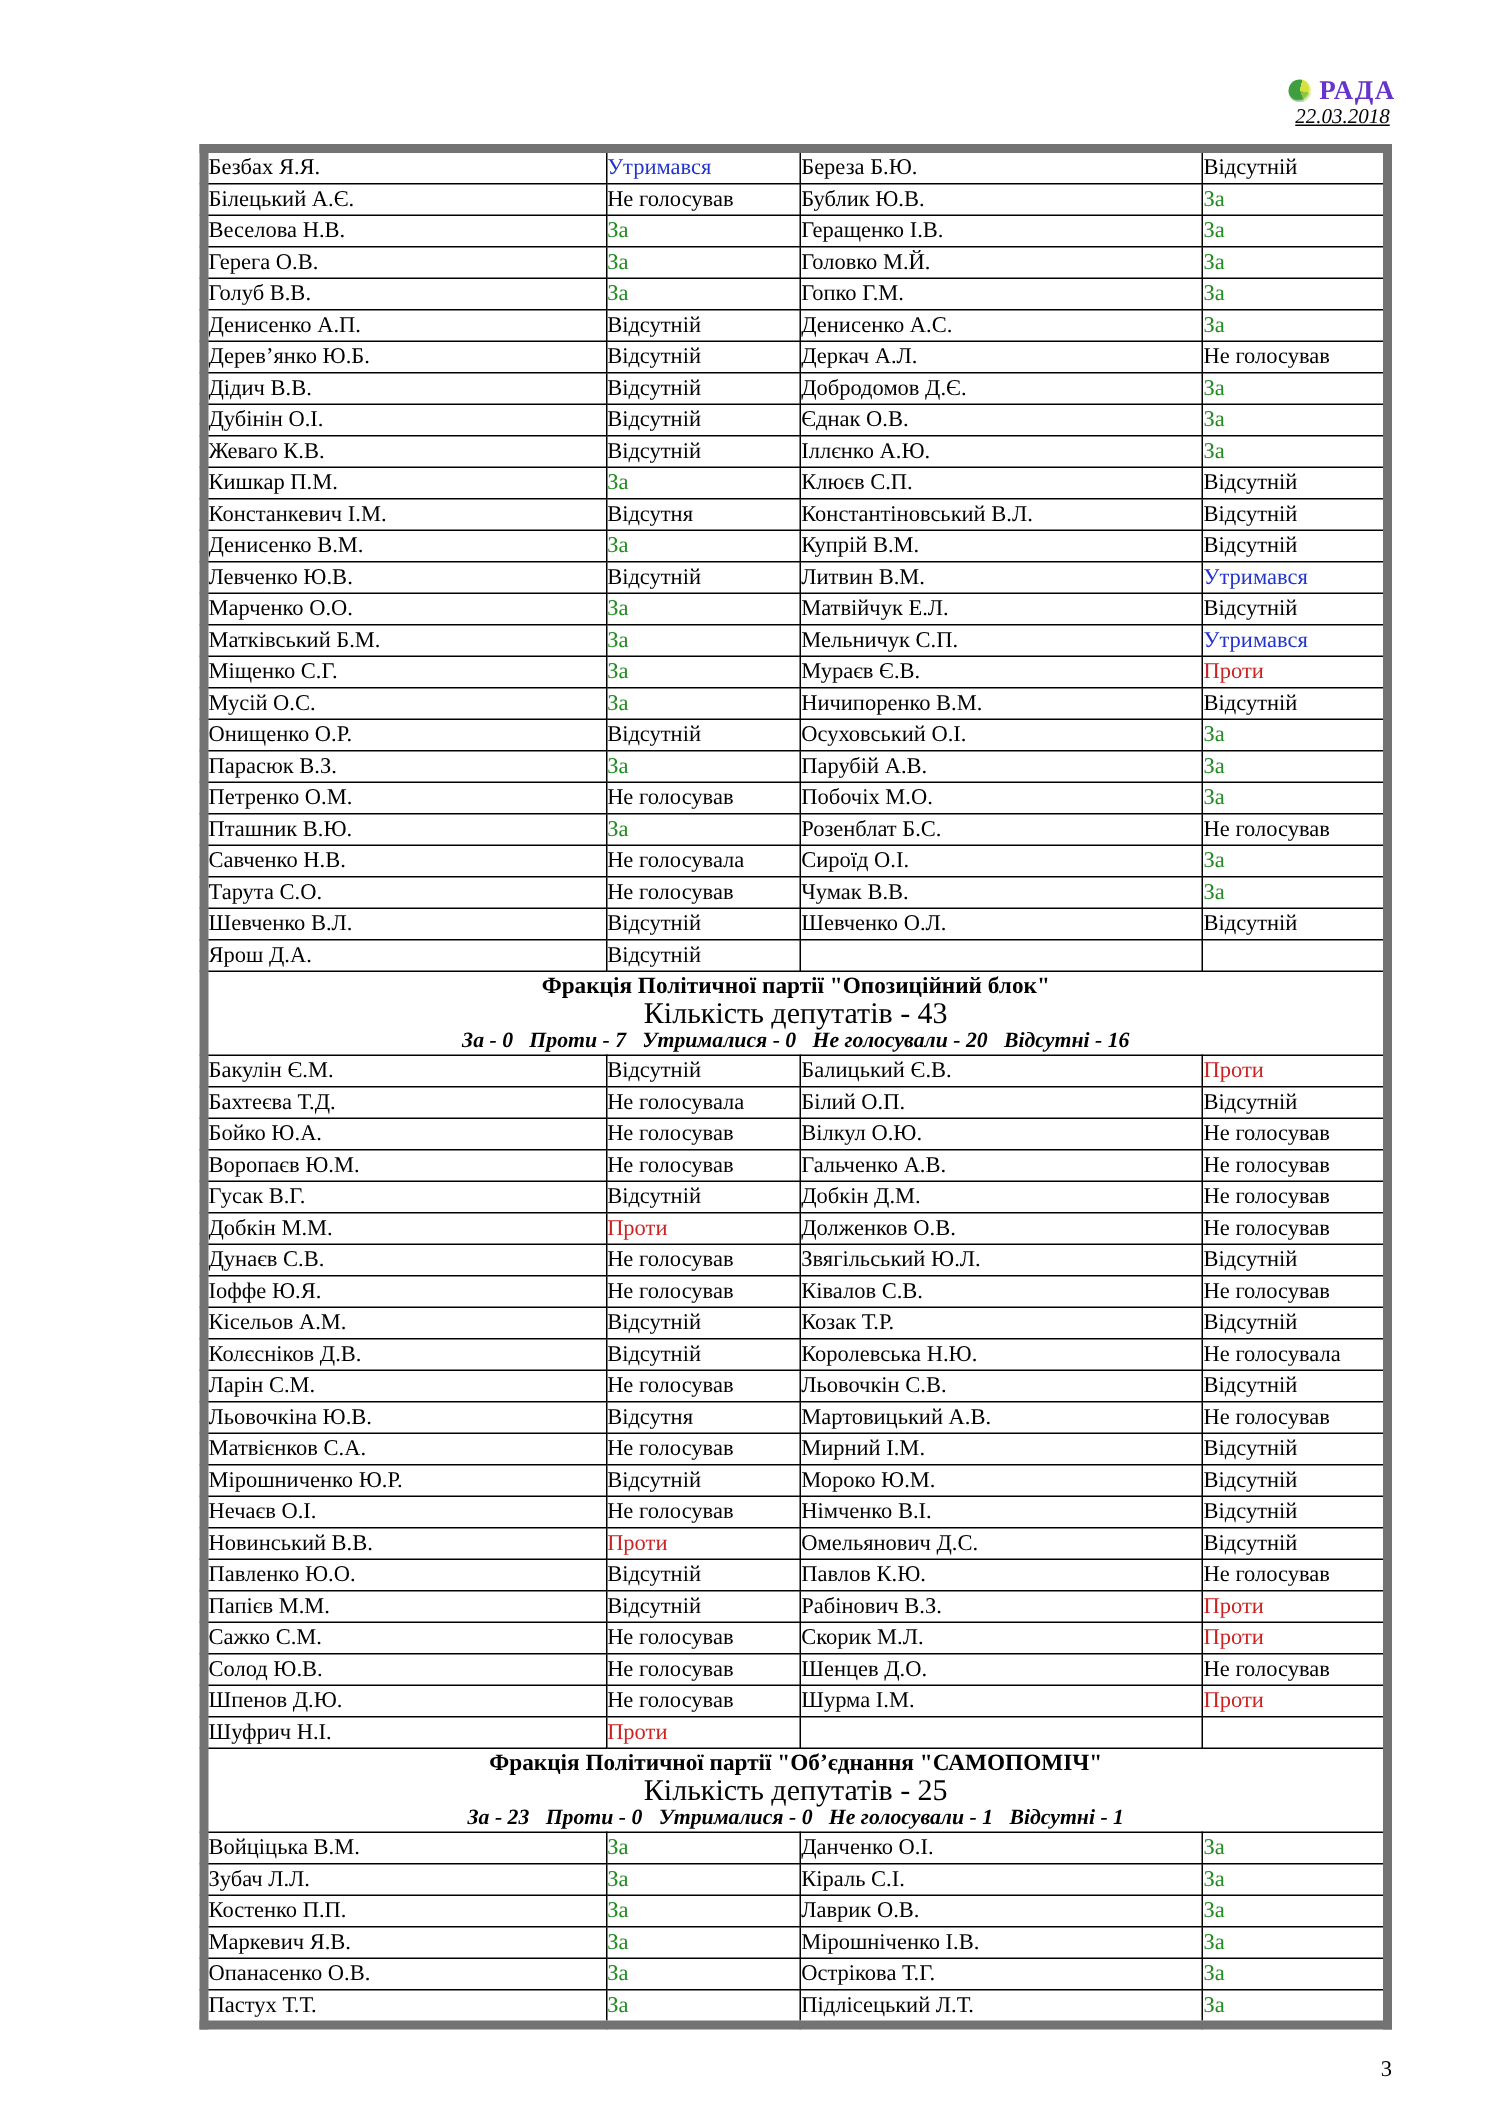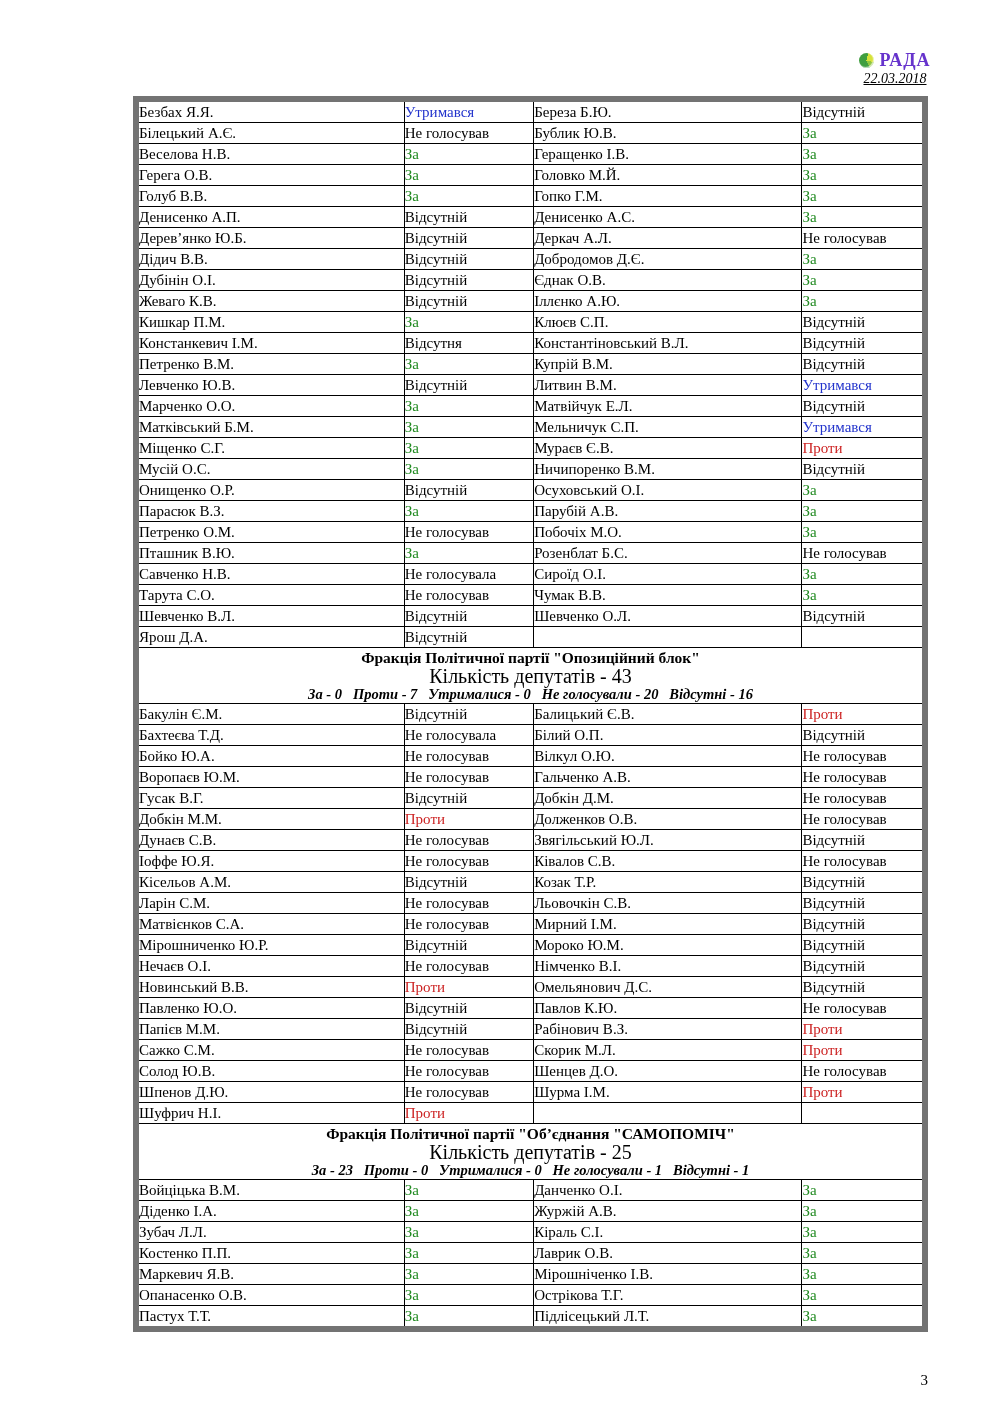--- a/index.html
+++ b/index.html
@@ -185,21 +185,21 @@
           <td class="name-cell">Клюєв С.П.</td>
           <td class="vote-cell" style="color: rgb(0, 0, 0);">Відсутній</td>
         </tr>
         <tr>
           <td class="name-cell">Констанкевич І.М.</td>
           <td class="vote-cell" style="color: rgb(0, 0, 0);">Відсутня</td>
           <td class="name-cell">Константіновський В.Л.</td>
           <td class="vote-cell" style="color: rgb(0, 0, 0);">Відсутній</td>
         </tr>
         <tr>
-          <td class="name-cell">Петренко В.М.</td>
+          <td class="name-cell">Денисенко В.М.</td>
           <td class="vote-cell" style="color: rgb(34, 139, 34);">За</td>
           <td class="name-cell">Купрій В.М.</td>
           <td class="vote-cell" style="color: rgb(0, 0, 0);">Відсутній</td>
         </tr>
         <tr>
           <td class="name-cell">Левченко Ю.В.</td>
           <td class="vote-cell" style="color: rgb(0, 0, 0);">Відсутній</td>
           <td class="name-cell">Литвин В.М.</td>
           <td class="vote-cell" style="color: rgb(34, 51, 204);">Утримався</td>
         </tr>
@@ -330,24 +330,36 @@
           <td class="name-cell">Ківалов С.В.</td>
           <td class="vote-cell" style="color: rgb(0, 0, 0);">Не голосував</td>
         </tr>
         <tr>
           <td class="name-cell">Кісельов А.М.</td>
           <td class="vote-cell" style="color: rgb(0, 0, 0);">Відсутній</td>
           <td class="name-cell">Козак Т.Р.</td>
           <td class="vote-cell" style="color: rgb(0, 0, 0);">Відсутній</td>
         </tr>
         <tr>
+          <td class="name-cell">Колєсніков Д.В.</td>
+          <td class="vote-cell" style="color: rgb(0, 0, 0);">Відсутній</td>
+          <td class="name-cell">Королевська Н.Ю.</td>
+          <td class="vote-cell" style="color: rgb(0, 0, 0);">Не голосувала</td>
+        </tr>
+        <tr>
           <td class="name-cell">Ларін С.М.</td>
           <td class="vote-cell" style="color: rgb(0, 0, 0);">Не голосував</td>
           <td class="name-cell">Льовочкін С.В.</td>
           <td class="vote-cell" style="color: rgb(0, 0, 0);">Відсутній</td>
+        </tr>
+        <tr>
+          <td class="name-cell">Льовочкіна Ю.В.</td>
+          <td class="vote-cell" style="color: rgb(0, 0, 0);">Відсутня</td>
+          <td class="name-cell">Мартовицький А.В.</td>
+          <td class="vote-cell" style="color: rgb(0, 0, 0);">Не голосував</td>
         </tr>
         <tr>
           <td class="name-cell">Матвієнков С.А.</td>
           <td class="vote-cell" style="color: rgb(0, 0, 0);">Не голосував</td>
           <td class="name-cell">Мирний І.М.</td>
           <td class="vote-cell" style="color: rgb(0, 0, 0);">Відсутній</td>
         </tr>
         <tr>
           <td class="name-cell">Мірошниченко Ю.Р.</td>
           <td class="vote-cell" style="color: rgb(0, 0, 0);">Відсутній</td>
@@ -409,26 +421,20 @@
             <div class="fraction-stats">За - 23   Проти - 0   Утрималися - 0   Не голосували - 1   Відсутні - 1</div>
           </td>
         </tr>
         <tr>
           <td class="name-cell">Войціцька В.М.</td>
           <td class="vote-cell" style="color: rgb(34, 139, 34);">За</td>
           <td class="name-cell">Данченко О.І.</td>
           <td class="vote-cell" style="color: rgb(34, 139, 34);">За</td>
         </tr>
         <tr>
-          <td class="name-cell">Діденко І.А.</td>
-          <td class="vote-cell" style="color: rgb(34, 139, 34);">За</td>
-          <td class="name-cell">Журжій А.В.</td>
-          <td class="vote-cell" style="color: rgb(34, 139, 34);">За</td>
-        </tr>
-        <tr>
           <td class="name-cell">Зубач Л.Л.</td>
           <td class="vote-cell" style="color: rgb(34, 139, 34);">За</td>
           <td class="name-cell">Кіраль С.І.</td>
           <td class="vote-cell" style="color: rgb(34, 139, 34);">За</td>
         </tr>
         <tr>
           <td class="name-cell">Костенко П.П.</td>
           <td class="vote-cell" style="color: rgb(34, 139, 34);">За</td>
           <td class="name-cell">Лаврик О.В.</td>
           <td class="vote-cell" style="color: rgb(34, 139, 34);">За</td>

